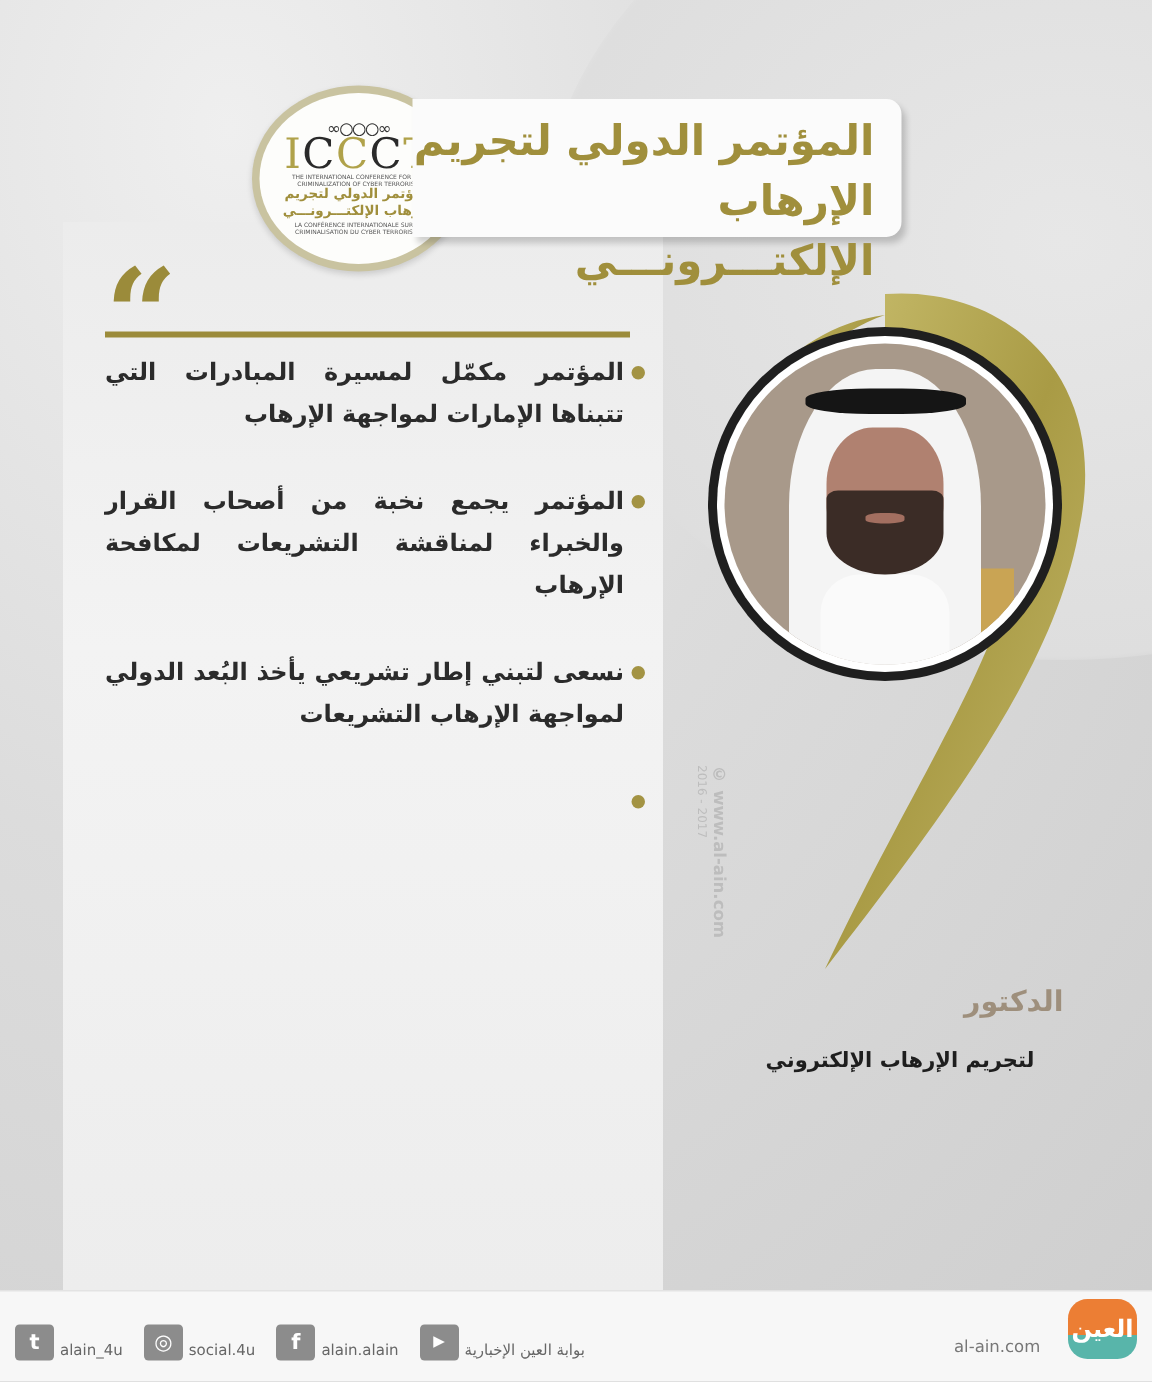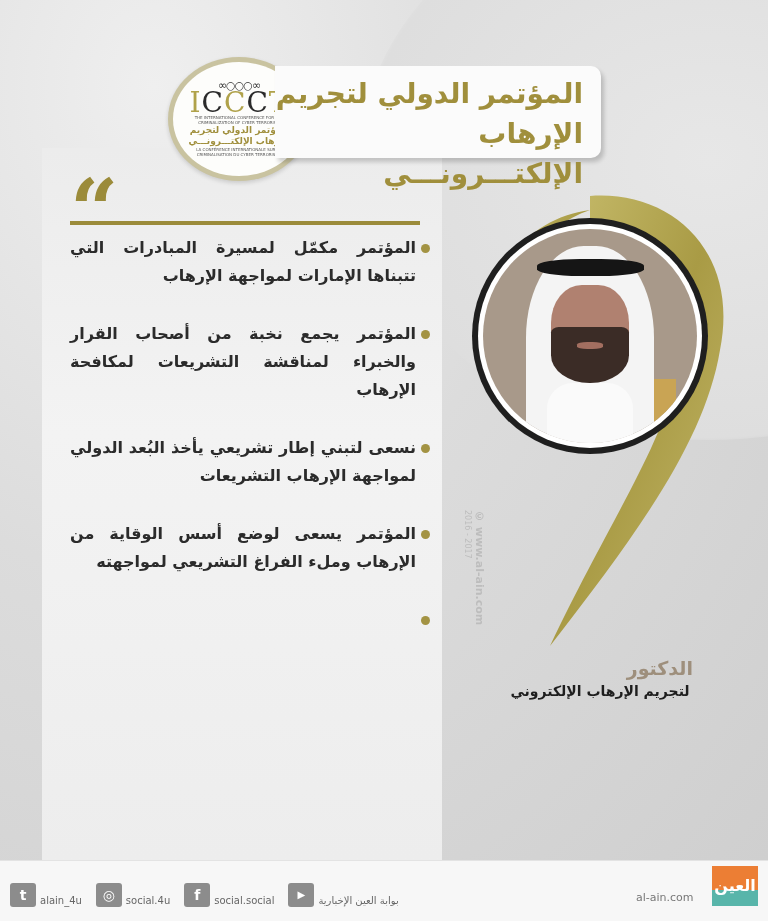--- a/index.html
+++ b/index.html
@@ -125,42 +125,42 @@
   .watermark {
     position: absolute; left: 455px; top: 510px; width: 30px; height: 140px;
     writing-mode: vertical-rl; font-size: 11px; color: #bdbdbd; font-weight: bold;
     line-height: 12px;
   }
   .watermark .yr { font-size: 8px; font-weight: normal; }
 
   .name-block {
     position: absolute; left: 445px; top: 655px; width: 310px; text-align: center; direction: rtl;
   }
-  .title-prefix { color: #9e8f7c; font-weight: bold; font-size: 19px; line-height: 26px; margin-right: 62px; text-align: right; }
+  .title-prefix { color: #9e8f7c; font-weight: bold; font-size: 19px; line-height: 26px; margin-right: 46px; text-align: right; }
   .name { color: #1e1e1e; font-size: 44px; line-height: 54px; font-weight: normal; }
   .role { color: #1e1e1e; font-size: 14px; font-weight: bold; line-height: 20px; margin-top: 6px; }
 
   
   .footer {
     position: absolute; left: 0; top: 860px; width: 768px; height: 61px;
     background: #f7f7f7; border-top: 1px solid #e3e3e3;
   }
   .social {
     position: absolute; left: 10px; top: 22px; display: flex; align-items: flex-end;
   }
   .social-item { display: flex; align-items: flex-end; margin-right: 14px; }
   .social-icon {
     width: 26px; height: 24px; background: #8c8c8c; border-radius: 3px;
     color: #fff; font-size: 14px; font-weight: bold; text-align: center; line-height: 24px;
     margin-right: 4px;
   }
   .social-label { font-size: 10px; color: #666; line-height: 12px; text-align: center; }
   .site { position: absolute; left: 636px; top: 30px; font-size: 11px; color: #777; }
   .brand-logo {
-    position: absolute; left: 712px; top: 866px; width: 46px; height: 40px; border-radius: 0;
+    position: absolute; left: 712px; top: 866px; width: 46px; height: 40px; border-radius: 13px;
     background: linear-gradient(180deg, #ec7e34 0%, #ec7e34 60%, #58b5aa 60%, #58b5aa 100%);
     color: #fff; font-weight: bold; font-size: 16px; line-height: 40px; text-align: center; direction: rtl;
   }
 </style>
 </head>
 <body>
 
 <div class="canvas">
   <div class="bg-arc"></div>
   <div class="quote-panel"></div>
@@ -183,21 +183,20 @@
     <div class="title-line">الإرهاب الإلكتـــرونـــي</div>
   </div>
 
   <div class="quote-mark">“</div>
   <div class="quote-rule"></div>
 
   <ul class="bullets">
     <li class="bullet"><span class="bullet-dot"></span><span>المؤتمر مكمّل لمسيرة المبادرات التي تتبناها الإمارات لمواجهة الإرهاب</span></li>
     <li class="bullet"><span class="bullet-dot"></span><span>المؤتمر يجمع نخبة من أصحاب القرار والخبراء لمناقشة التشريعات لمكافحة الإرهاب</span></li>
     <li class="bullet"><span class="bullet-dot"></span><span>نسعى لتبني إطار تشريعي يأخذ البُعد الدولي لمواجهة الإرهاب التشريعات</span></li>
-    <li class="bullet"><span class="bullet-dot"></span><span>المؤتمر يسعى لوضع أسس الوقاية من الإرهاب وملء الفراغ التشريعي لمواجهته</span></li>
     <li class="bullet"><span class="bullet-dot"></span></li>
   </ul>
 
   <svg class="swoosh" viewBox="0 0 280 460">
     <defs>
       <linearGradient id="gg" x1="0" y1="0" x2="1" y2="1">
         <stop offset="0" stop-color="#c8bd6d"></stop>
         <stop offset="0.5" stop-color="#a99b45"></stop>
         <stop offset="1" stop-color="#c4b86a"></stop>
       </linearGradient>
@@ -220,37 +219,37 @@
     </div>
   </div>
 
   <div class="watermark">
     <span>© www.al-ain.com</span><br>
     <span class="yr">2016 - 2017</span>
   </div>
 
   <div class="name-block">
     <div class="title-prefix">الدكتور</div>
-    <div class="role" style="margin-top:0">لتجريم الإرهاب الإلكتروني</div>
+    <div class="role" style="margin-top:16px">لتجريم الإرهاب الإلكتروني</div>
   </div>
 </div>
 
 <div class="footer">
   <div class="social">
     <div class="social-item">
       <span class="social-icon">t</span>
       <span class="social-label">alain_4u</span>
     </div>
     <div class="social-item">
       <span class="social-icon">◎</span>
       <span class="social-label">social.4u</span>
     </div>
     <div class="social-item">
       <span class="social-icon">f</span>
-      <span class="social-label">social.social</span>
+      <span class="social-label">alain.alain</span>
     </div>
     <div class="social-item">
       <span class="social-icon" style="font-size:10px">▶</span>
       <span class="social-label">بوابة العين الإخبارية</span>
     </div>
   </div>
   <div class="site">al-ain.com</div>
 </div>
 <div class="brand-logo">العين</div>
 

